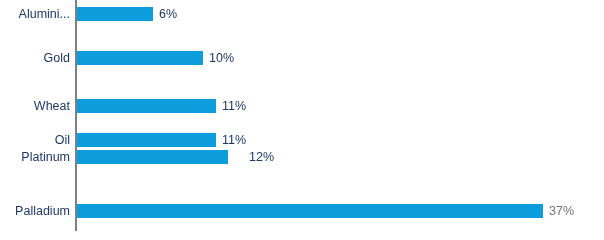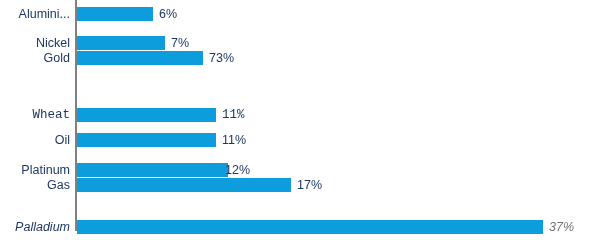--- a/index.html
+++ b/index.html
@@ -84,69 +84,55 @@
   <div class="plot-area">
 
     <div class="bar-row" style="top:0px;">
       <div class="cat-label" style="color: rgb(31, 56, 100);">Alumini...</div>
       <div class="bar-wrap">
         <div class="bar" style="width: 76px; background: rgb(13, 156, 220);"></div>
         <div class="val-label" style="left: 82px; color: rgb(31, 56, 100);">6%</div>
       </div>
     </div>
 
-    <div class="bar-row" style="top:28.5px;">
-      <div class="cat-label" style="color: rgb(31, 56, 100);">Nickel</div>
-      <div class="bar-wrap">
-        <div class="bar" style="width: 88px; background: rgb(13, 156, 220);"></div>
-        <div class="val-label" style="left: 94px; color: rgb(31, 56, 100);">7%</div>
-      </div>
-    </div>
 
     <div class="bar-row" style="top:44px;">
       <div class="cat-label" style="color: rgb(31, 56, 100);">Gold</div>
       <div class="bar-wrap">
         <div class="bar" style="width: 126px; background: rgb(13, 156, 220);"></div>
-        <div class="val-label" style="left: 132px; color: rgb(31, 56, 100);">73%</div>
+        <div class="val-label" style="left: 132px; color: rgb(31, 56, 100);">10%</div>
       </div>
     </div>
 
-    <div class="bar-row" style="top:101px;font-family:Liberation Mono, monospace;">
+    <div class="bar-row" style="top:92px;">
       <div class="cat-label" style="color: rgb(31, 56, 100);">Wheat</div>
       <div class="bar-wrap">
         <div class="bar" style="width: 139px; background: rgb(13, 156, 220);"></div>
         <div class="val-label" style="left: 145px; color: rgb(31, 56, 100);">11%</div>
       </div>
     </div>
 
     <div class="bar-row" style="top:126px;">
       <div class="cat-label" style="color: rgb(31, 56, 100);">Oil</div>
       <div class="bar-wrap">
         <div class="bar" style="width: 139px; background: rgb(13, 156, 220);"></div>
         <div class="val-label" style="left: 145px; color: rgb(31, 56, 100);">11%</div>
       </div>
     </div>
 
-    <div class="bar-row" style="top:142.5px;margin-top:13px;">
+    <div class="bar-row" style="top:142.5px;">
       <div class="cat-label" style="color: rgb(31, 56, 100);">Platinum</div>
       <div class="bar-wrap">
         <div class="bar" style="width: 151px; background: rgb(13, 156, 220);"></div>
-        <div class="val-label" style="left: 148px; color: rgb(31, 56, 100);">12%</div>
+        <div class="val-label" style="left: 172px; color: rgb(31, 56, 100);">12%</div>
       </div>
     </div>
 
-    <div class="bar-row" style="top:171px;">
-      <div class="cat-label" style="color: rgb(31, 56, 100);">Gas</div>
-      <div class="bar-wrap">
-        <div class="bar" style="width: 214px; background: rgb(13, 156, 220);"></div>
-        <div class="val-label" style="left: 220px; color: rgb(31, 56, 100);">17%</div>
-      </div>
-    </div>
 
-    <div class="bar-row" style="top:213px;font-style:italic;">
+    <div class="bar-row" style="top:197px;">
       <div class="cat-label" style="color: rgb(31, 56, 100);">Palladium</div>
       <div class="bar-wrap">
         <div class="bar" style="width: 466px; background: rgb(13, 156, 220);"></div>
         <div class="val-label" style="left: 472px; color: #737373;">37%</div>
       </div>
     </div>
 
   </div>
 </div>
 

